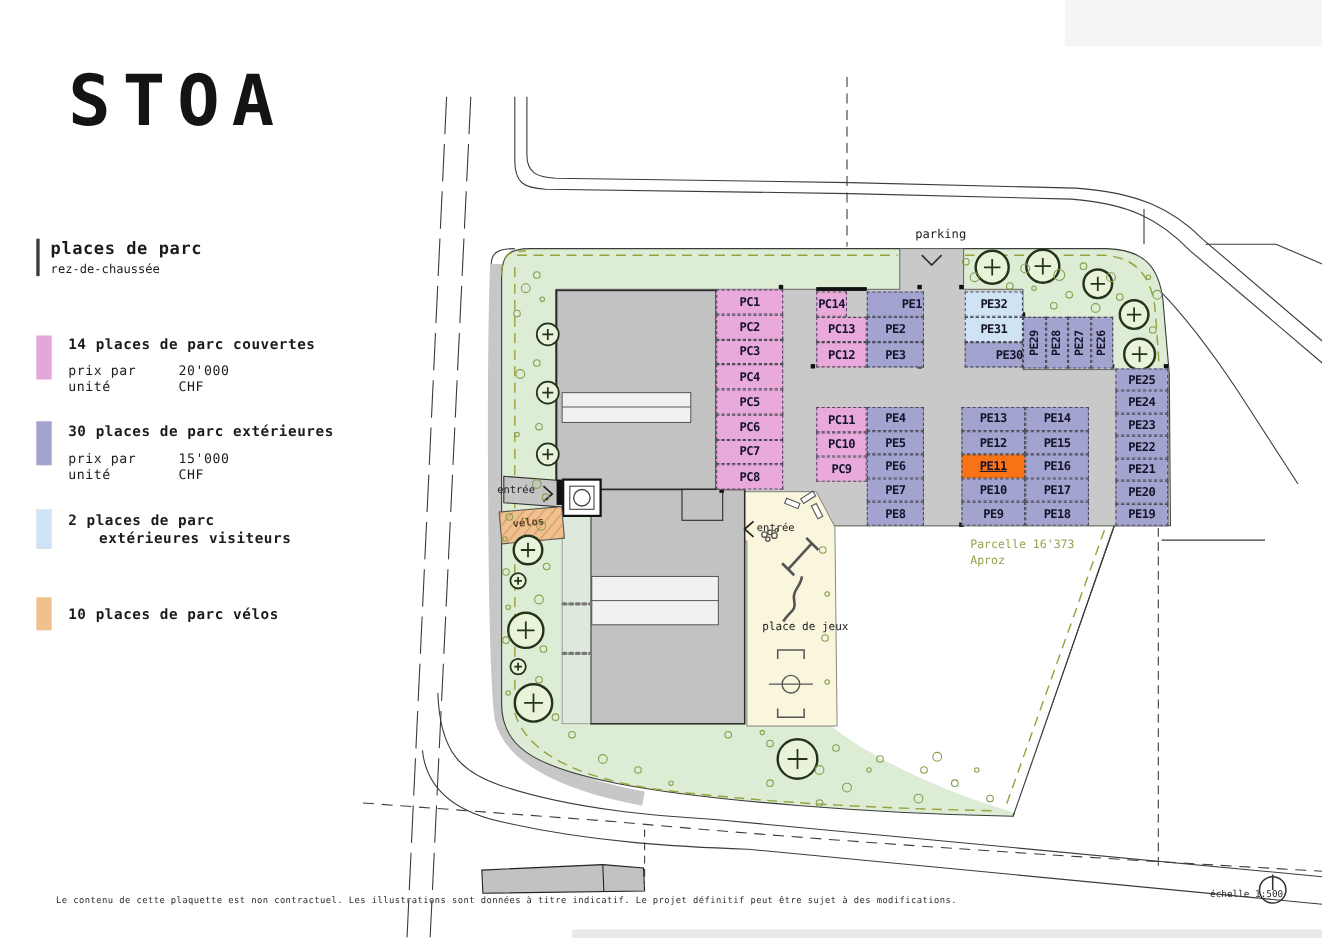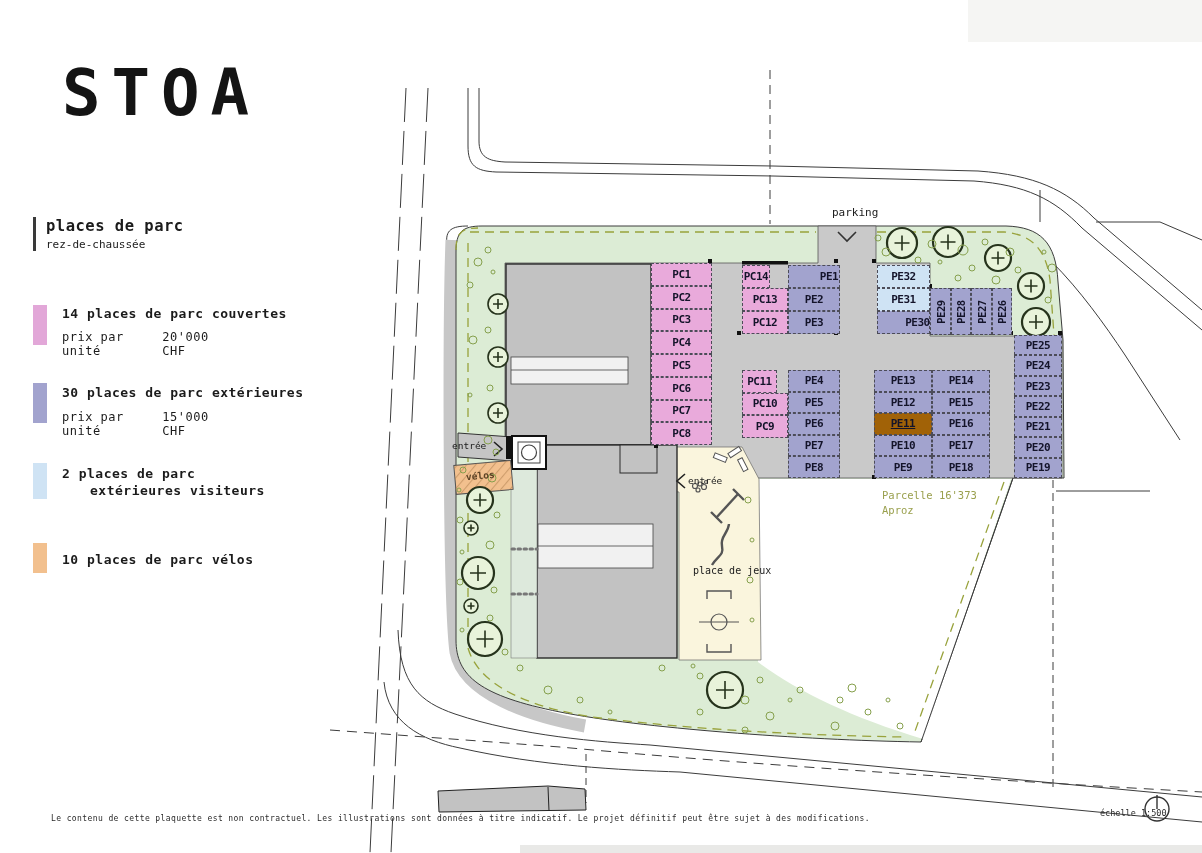--- a/index.html
+++ b/index.html
@@ -285,21 +285,21 @@
       </div>
       <div class="stall" style="left: 788px; top: 265px; width: 52px; height: 23px; background: rgb(162, 163, 206); padding-left: 30px;">
         <span>PE1</span>
       </div>
       <div class="stall" style="left: 788px; top: 288px; width: 52px; height: 23px; background: rgb(162, 163, 206);">
         <span>PE2</span>
       </div>
       <div class="stall" style="left: 788px; top: 311px; width: 52px; height: 23px; background: rgb(162, 163, 206);">
         <span>PE3</span>
       </div>
-      <div class="stall" style="left: 742px; top: 370px; width: 35px; height: 22.5px; background: rgb(233, 170, 219);">
+      <div class="stall" style="left: 742px; top: 370px; width: 46px; height: 22.5px; background: rgb(233, 170, 219);">
         <span>PC11</span>
       </div>
       <div class="stall" style="left: 742px; top: 392.5px; width: 46px; height: 22.5px; background: rgb(233, 170, 219);">
         <span>PC10</span>
       </div>
       <div class="stall" style="left: 742px; top: 415px; width: 46px; height: 22.5px; background: rgb(233, 170, 219);">
         <span>PC9</span>
       </div>
       <div class="stall" style="left: 788px; top: 370px; width: 52px; height: 21.6px; background: rgb(162, 163, 206);">
         <span>PE4</span>
@@ -336,21 +336,21 @@
       </div>
       <div class="stall" style="left: 991.5px; top: 288px; width: 20.5px; height: 47px; background: rgb(162, 163, 206);">
         <span class="rot" style="font-size: 10.5px;">PE26</span>
       </div>
       <div class="stall" style="left: 874px; top: 370px; width: 58px; height: 21.6px; background: rgb(162, 163, 206);">
         <span>PE13</span>
       </div>
       <div class="stall" style="left: 874px; top: 391.6px; width: 58px; height: 21.6px; background: rgb(162, 163, 206);">
         <span>PE12</span>
       </div>
-      <div class="stall" style="left: 874px; top: 413.2px; width: 58px; height: 21.6px; background: #a16207; text-decoration: underline;">
+      <div class="stall" style="left: 874px; top: 413.2px; width: 58px; height: 21.6px; background: #f97316; text-decoration: underline;">
         <span>PE11</span>
       </div>
       <div class="stall" style="left: 874px; top: 434.8px; width: 58px; height: 21.6px; background: rgb(162, 163, 206);">
         <span>PE10</span>
       </div>
       <div class="stall" style="left: 874px; top: 456.4px; width: 58px; height: 21.6px; background: rgb(162, 163, 206);">
         <span>PE9</span>
       </div>
       <div class="stall" style="left: 932px; top: 370px; width: 58px; height: 21.6px; background: rgb(162, 163, 206);">
         <span>PE14</span>

